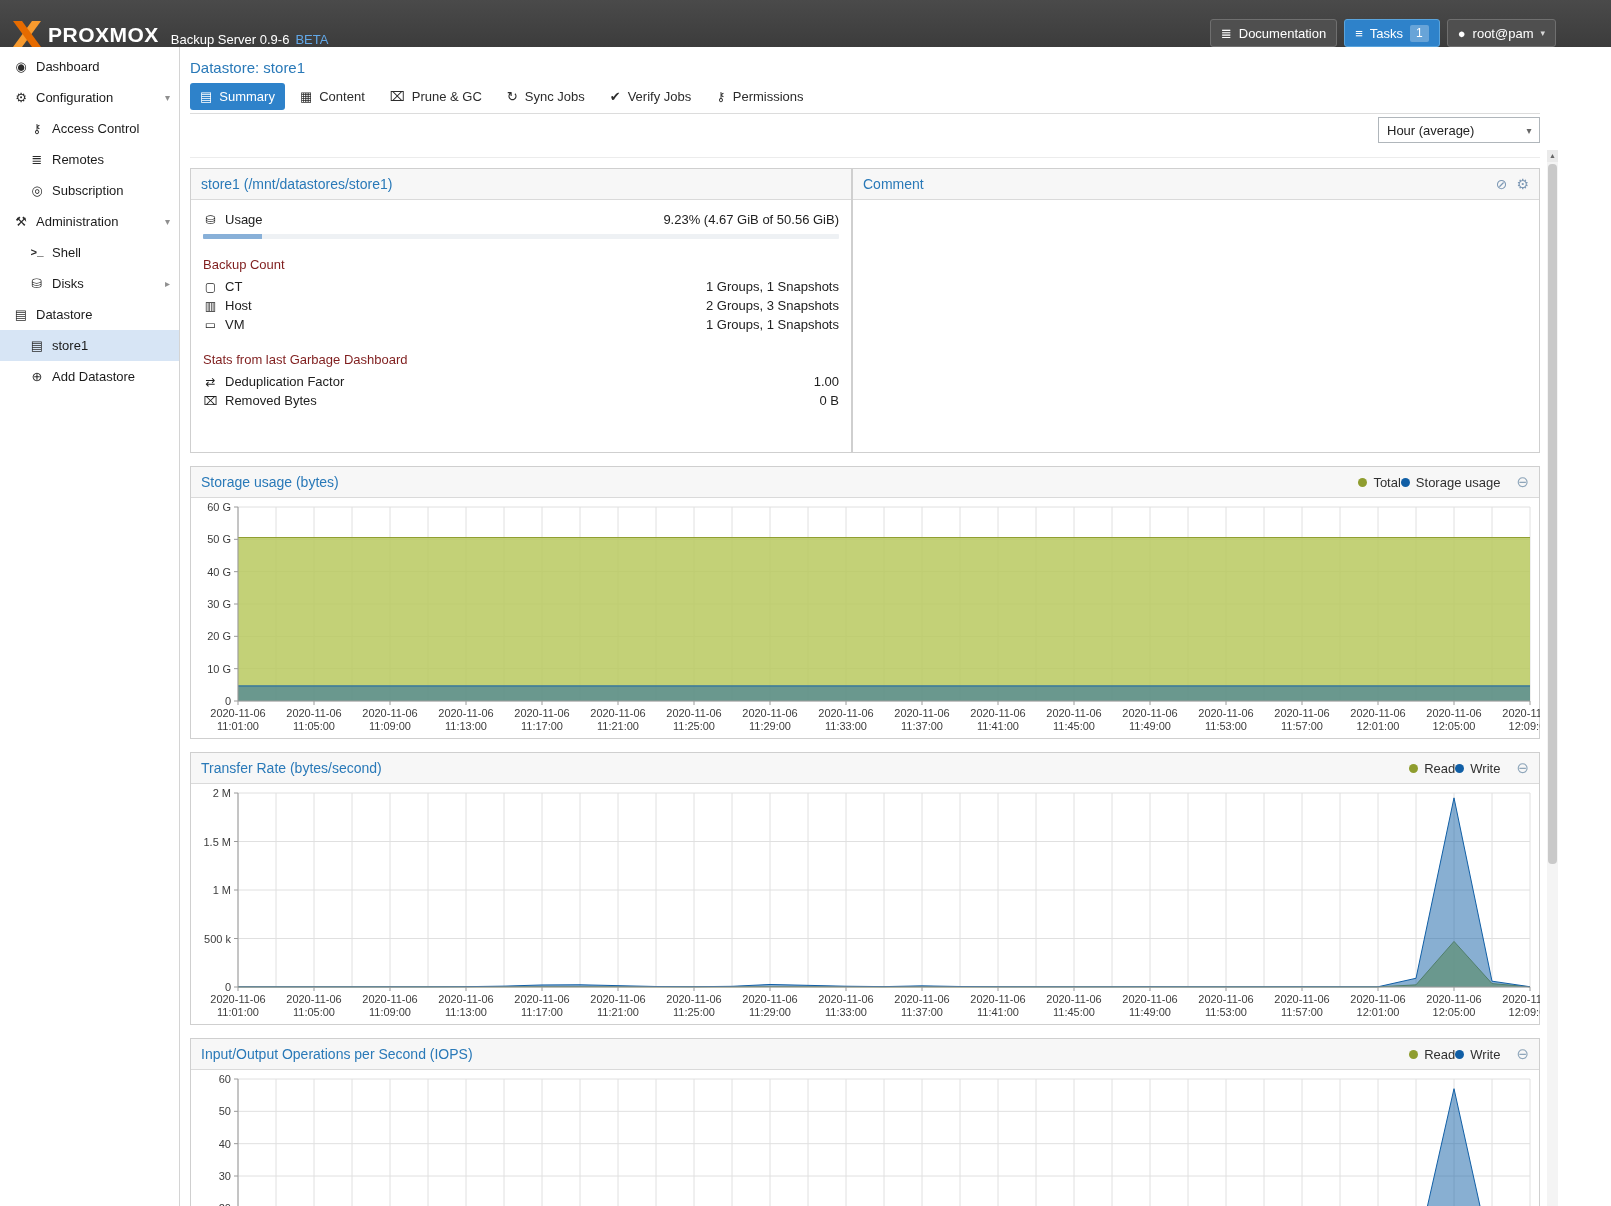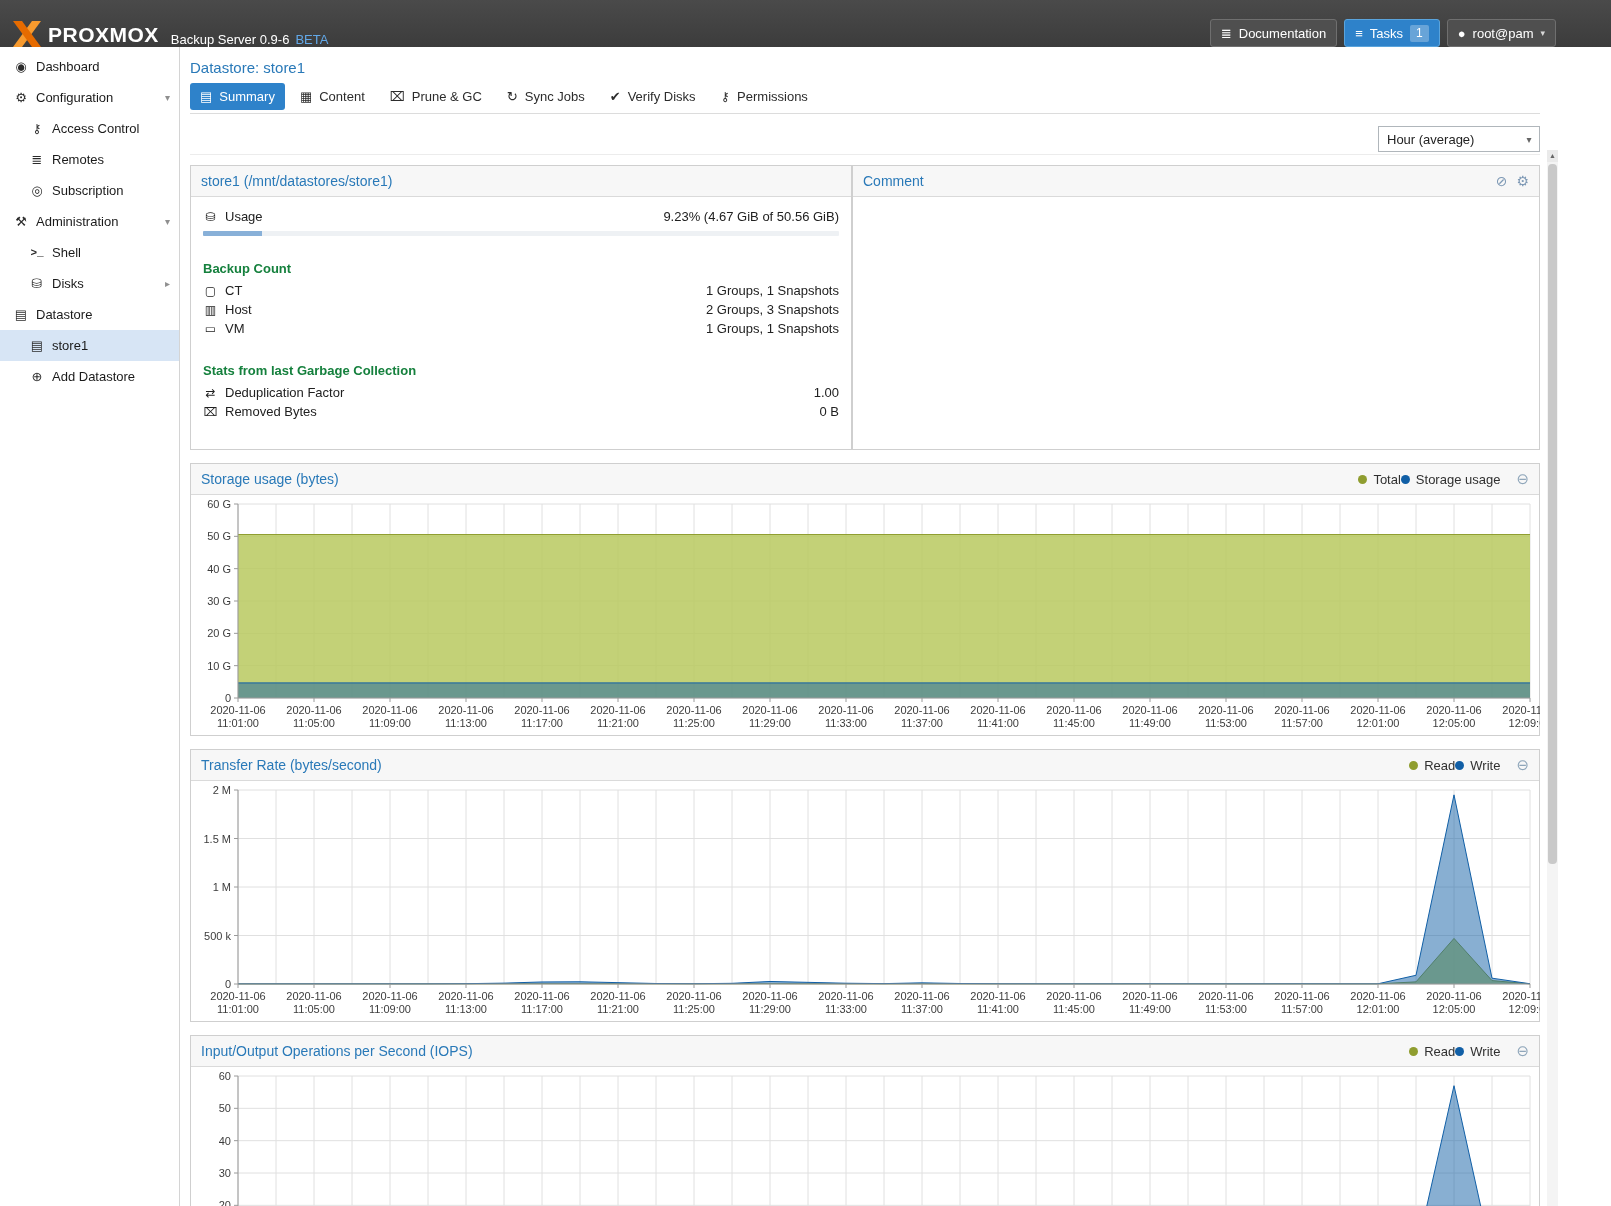--- a/index.html
+++ b/index.html
@@ -33,21 +33,21 @@
 
   
   .main{position:absolute;top:47px;left:180px;width:1431px;bottom:0;
     padding:0 71px 0 10px;overflow:hidden;background:#fff}
   .page-title{margin-top:12px;font-size:15px;color:#2979b8}
   .tabbar{display:flex;gap:5px;margin-top:7px;border-bottom:1px solid #dcdcdc;align-items:flex-end}
   .tab{display:flex;align-items:center;gap:7px;padding:6px 10px;border-radius:3px;
     cursor:pointer;color:#2c2c2c;margin-bottom:3px}
   .tab.active{background:#2e82ca;color:#fff}
   .tab-ic{font-size:13px}
-  .controls{display:flex;justify-content:flex-end;margin-top:12px;padding-bottom:2px;
+  .controls{display:flex;justify-content:flex-end;margin-top:3px;padding-bottom:14px;
     border-bottom:1px solid #ececec}
   .combo{display:flex;align-items:center;border:1px solid #b0b6bb;background:#fff;height:26px;width:162px;cursor:pointer}
   .combo-text{flex:1;padding:0 8px;font-size:13px;color:#222}
   .combo-trigger{width:20px;text-align:center;color:#666;font-size:10px}
 
   .scrollwrap{margin-top:3px}
   .row2{display:flex;margin-top:10px}
   .panel{border:1px solid #cfcfcf;background:#fff}
   .info-panel{width:662px;height:285px}
   .comment-panel{flex:1;height:285px}
@@ -56,21 +56,21 @@
   .panel-title{font-size:14px;color:#2979b8;white-space:nowrap}
   .panel-tools{margin-left:auto;display:flex;gap:9px;color:#7e99b5;font-size:14px}
   .tool{cursor:pointer}
 
   .info-body{padding:10px 12px;font-size:13px}
   .irow{display:flex;align-items:center;height:19px;gap:7px}
   .irow .ic{width:15px;text-align:center;font-size:12px;flex:0 0 15px}
   .irow .val{margin-left:auto}
   .pbar{height:5px;background:#eef1f4;margin:5px 0 10px;border-radius:1px;overflow:hidden}
   .pfill{height:100%;background:#88b0d8}
-  .sechead{font-weight:bold;margin:25px 0 5px;color:#15803d}
+  .sechead{font-weight:normal;margin:18px 0 5px;color:#7f1d1d}
 
   .chart-panel{margin-top:13px}
   .legend{margin-left:auto;display:flex;align-items:center;gap:0}
   .lg-item{display:flex;align-items:center;gap:6px;font-size:13px;color:#303030;cursor:pointer}
   .lg-dot{width:9px;height:9px;border-radius:50%;display:inline-block}
   .collapse-tool{color:#8fa6ba;font-size:15px;margin-left:16px;cursor:pointer}
   .chart-body{padding:1px}
   .chart-body svg{display:block}
   svg text{font-family:"Liberation Sans","DejaVu Sans",sans-serif;font-size:11px;fill:#3c3c3c}
 
@@ -178,21 +178,21 @@
       <div class="tab">
         <span class="tab-ic">⌧</span>
         <span>Prune &amp; GC</span>
       </div>
       <div class="tab">
         <span class="tab-ic">↻</span>
         <span>Sync Jobs</span>
       </div>
       <div class="tab">
         <span class="tab-ic">✔</span>
-        <span>Verify Disks</span>
+        <span>Verify Jobs</span>
       </div>
       <div class="tab">
         <span class="tab-ic">⚷</span>
         <span>Permissions</span>
       </div>
     </div>
 
   <div class="controls">
     <div class="combo">
       <span class="combo-text">Hour (average)</span>
@@ -227,21 +227,21 @@
                 <span class="ic">▥</span>
                 <span>Host</span>
                 <span class="val">2 Groups, 3 Snapshots</span>
               </div>
               <div class="irow">
                 <span class="ic">▭</span>
                 <span>VM</span>
                 <span class="val">1 Groups, 1 Snapshots</span>
               </div>
             </div>
-          <div class="sechead">Stats from last Garbage Collection</div>
+          <div class="sechead">Stats from last Garbage Dashboard</div>
           <div>
               <div class="irow">
                 <span class="ic">⇄</span>
                 <span>Deduplication Factor</span>
                 <span class="val">1.00</span>
               </div>
               <div class="irow">
                 <span class="ic">⌧</span>
                 <span>Removed Bytes</span>
                 <span class="val">0 B</span>

